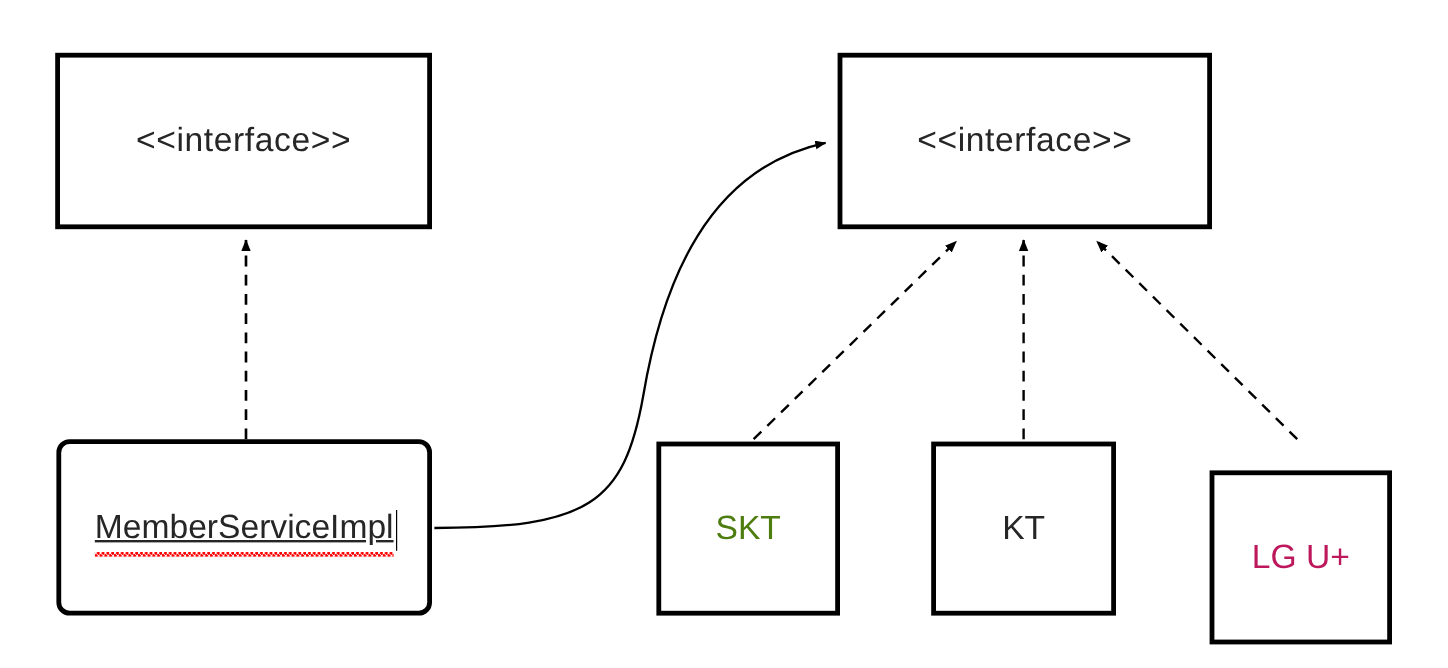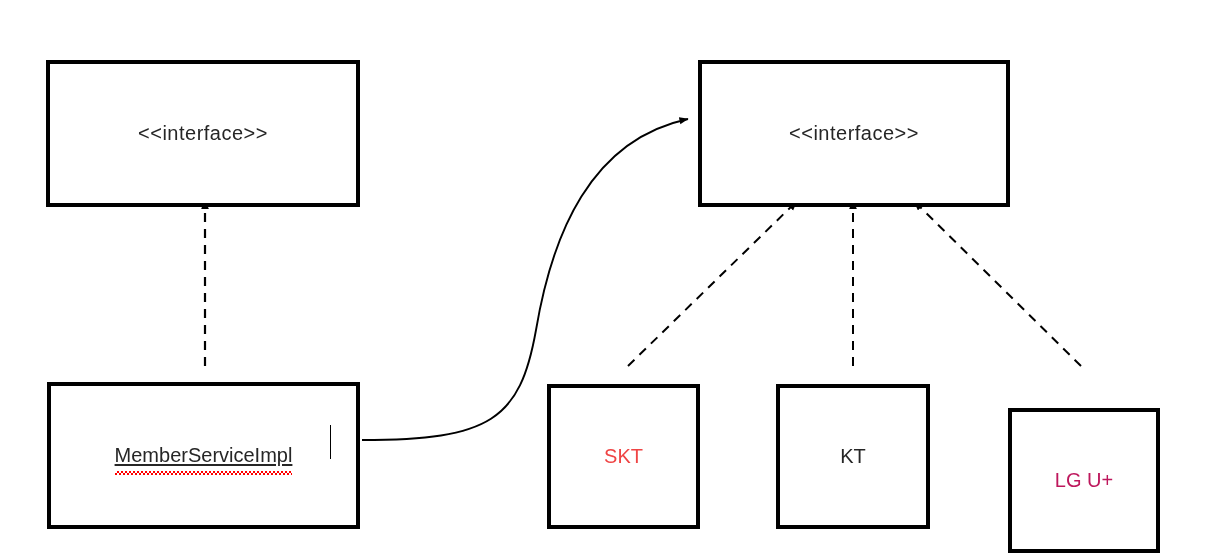--- a/index.html
+++ b/index.html
@@ -21,24 +21,23 @@
     position: absolute;
     box-sizing: border-box;
     border: 4px solid #000000;
     background: #ffffff;
     display: flex;
     flex-direction: column;
     align-items: center;
     justify-content: center;
     text-align: center;
     color: #262626;
-    font-size: 20px;
+    font-size: 28px;
     line-height: 1.32;
     z-index: 3;
-    margin-top: 16px;
   }
   .box-stereotype {
     display: block;
     letter-spacing: 0.5px;
     white-space: nowrap;
   }
   .box-name {
     display: block;
     white-space: nowrap;
   }
@@ -111,25 +110,25 @@
   </svg>
 
   <div class="uml-box" id="node-member-service" style="left: 46px; top: 44px; width: 314px; height: 147px; border-color: rgb(0, 0, 0); background: rgb(255, 255, 255); color: rgb(38, 38, 38);">
     <span class="box-stereotype">&lt;&lt;interface&gt;&gt;</span>
   </div>
 
   <div class="uml-box" id="node-telecom" style="left: 698px; top: 44px; width: 312px; height: 147px; border-color: rgb(0, 0, 0); background: rgb(255, 255, 255); color: rgb(38, 38, 38);">
     <span class="box-stereotype">&lt;&lt;interface&gt;&gt;</span>
   </div>
 
-  <div class="uml-box" id="node-member-service-impl" style="left: 47px; top: 366px; width: 313px; height: 147px; border-color: rgb(0, 0, 0); background: rgb(255, 255, 255); color: rgb(38, 38, 38);">
+  <div class="uml-box" id="node-member-service-impl" style="left: 47px; top: 366px; width: 313px; height: 147px; border-color: rgb(0, 0, 0); background: rgb(255, 255, 255); color: rgb(38, 38, 38); border-radius: 11px;">
     <span class="box-name underlined spell">MemberServiceImpl</span>
   </div>
 
-  <div class="uml-box" id="node-skt" style="left: 547px; top: 368px; width: 153px; height: 145px; border-color: rgb(0, 0, 0); background: rgb(255, 255, 255); color: #ef4444;">
+  <div class="uml-box" id="node-skt" style="left: 547px; top: 368px; width: 153px; height: 145px; border-color: rgb(0, 0, 0); background: rgb(255, 255, 255); color: #4d7c0f;">
     <span class="box-name">SKT</span>
   </div>
 
   <div class="uml-box" id="node-kt" style="left: 776px; top: 368px; width: 154px; height: 145px; border-color: rgb(0, 0, 0); background: rgb(255, 255, 255); color: rgb(38, 38, 38);">
     <span class="box-name">KT</span>
   </div>
 
   <div class="uml-box" id="node-lg-uplus" style="left: 1008px; top: 392px; width: 152px; height: 145px; border-color: rgb(0, 0, 0); background: rgb(255, 255, 255); color: #be185d;">
     <span class="box-name">LG U+</span>
   </div>

